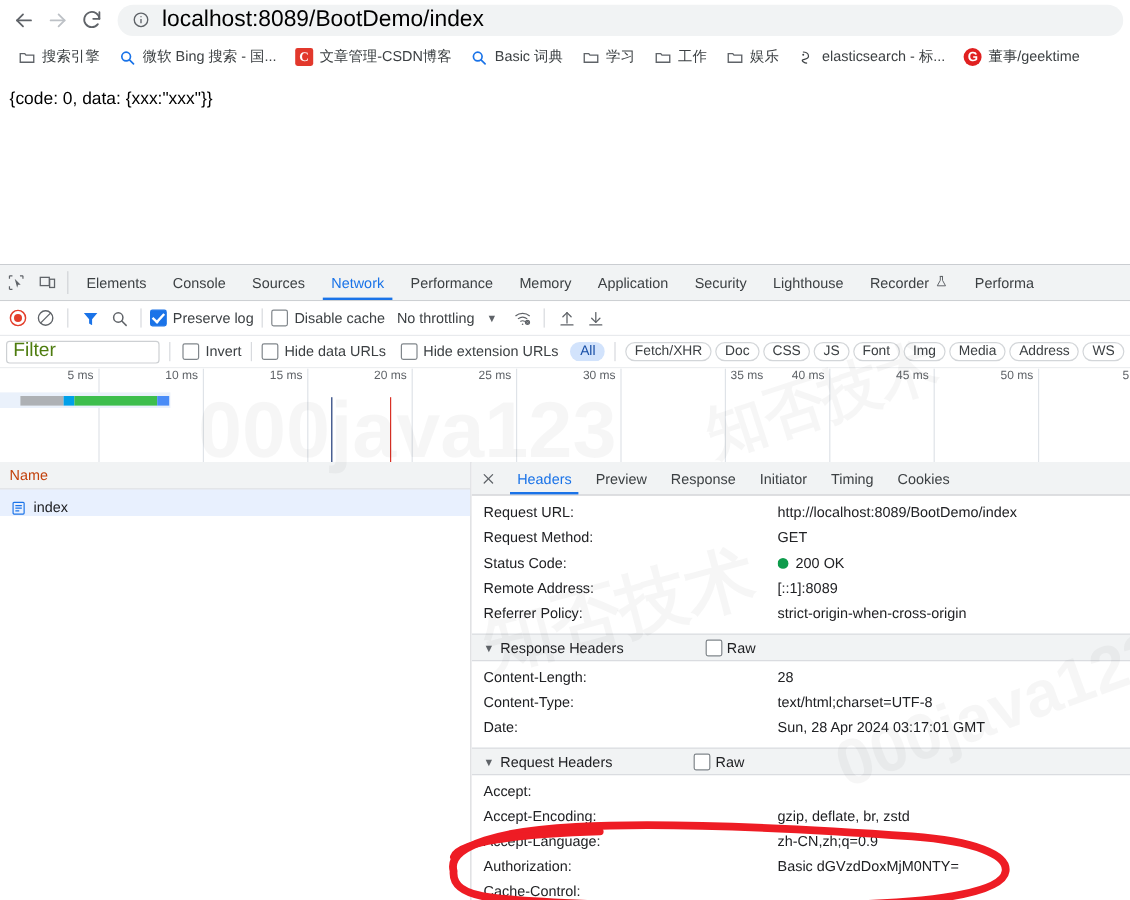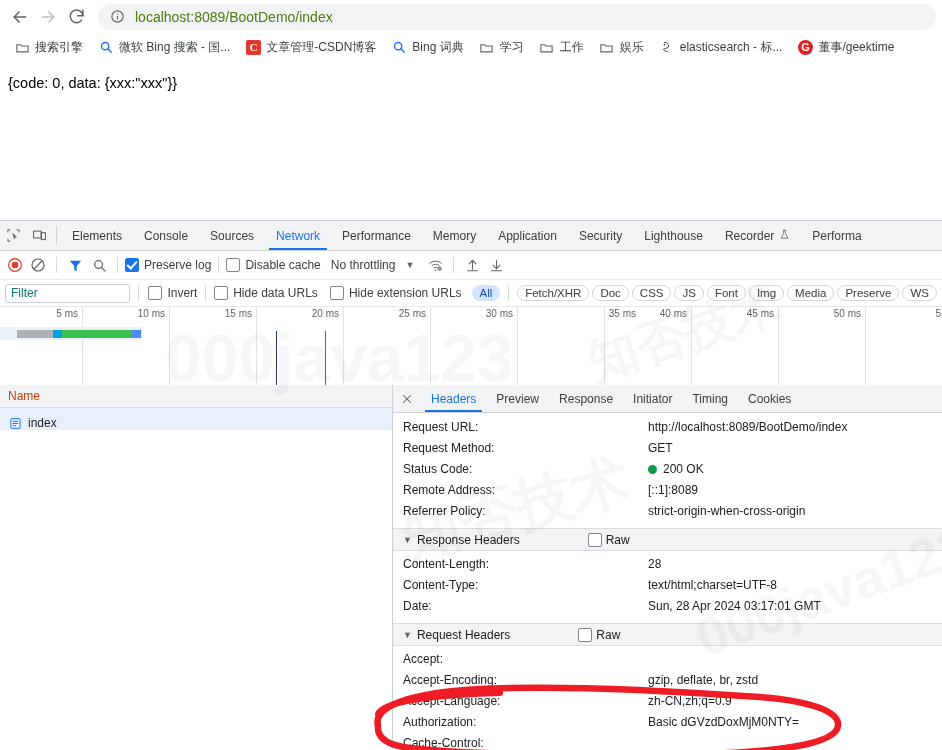--- a/index.html
+++ b/index.html
@@ -12,25 +12,25 @@
 
   
   .browser-toolbar{height:33px;background:#ffffff;display:flex;align-items:center;padding:0 6px;}
   .nav-btn{width:28px;height:28px;display:flex;align-items:center;justify-content:center;
            border-radius:50%;color:#5f6368;}
   .nav-btn.disabled{color:#bdc1c6;}
   .nav-btn svg{display:block;}
   .omnibox{margin-left:8px;flex:1;height:26px;background:#f1f3f4;border-radius:13px;
            display:flex;align-items:center;padding:0 12px;}
   .omnibox .info-ico{color:#5f6368;margin-right:10px;display:flex;}
-  .omnibox .url{font-size:14px;color:#4d7c0f;white-space:nowrap;}
+  .omnibox .url{font-size:19px;color:#000000;white-space:nowrap;}
 
   
   .bookmarks{height:28px;display:flex;align-items:center;padding:0 8px;gap:3px;overflow:hidden;background:#fff;}
-  .bm{display:flex;align-items:center;gap:5px;padding:3px 6px;border-radius:4px;
+  .bm{display:flex;align-items:flex-end;gap:5px;padding:3px 6px;border-radius:4px;
       white-space:nowrap;font-size:12px;color:#3c4043;}
   .bm .ico{width:16px;height:16px;display:flex;align-items:center;justify-content:center;flex:0 0 16px;}
   .bm .ico svg{display:block;}
   .favicon-c{width:15px;height:15px;background:#e2382c;color:#fff;border-radius:2px;
              font-size:11px;font-weight:bold;display:flex;align-items:center;justify-content:center;
              font-family:"Liberation Serif",serif;}
   .favicon-g{width:15px;height:15px;background:#e02020;color:#fff;border-radius:50%;
              font-size:11px;font-weight:bold;display:flex;align-items:center;justify-content:center;}
 
   
@@ -61,21 +61,21 @@
        display:inline-block;flex:0 0 12px;}
   .box.on{background:#1a73e8;border-color:#1a73e8;position:relative;}
   .box.on:after{content:"";position:absolute;left:3px;top:0px;width:4px;height:8px;
                 border:solid #fff;border-width:0 2px 2px 0;transform:rotate(42deg);}
   .throttle{font-size:12px;color:#3c4043;margin-left:8px;white-space:nowrap;}
   .caret{margin-left:8px;color:#5f6368;font-size:9px;}
 
   .dt-filterbar{height:26px;display:flex;align-items:center;padding:0 5px;gap:3px;
                 border-bottom:1px solid #e8eaed;background:#fff;}
   .filter-input{width:152px;height:17px;border:1px solid #cdd0d3;border-radius:3px;
-                font-size:12px;color:#0f766e;padding:0 5px;display:flex;align-items:center;
+                font-size:16px;color:#4d7c0f;padding:0 5px;display:flex;align-items:center;
                 background:#fff;}
   .ftype{font-size:11.5px;color:#3c4043;border:1px solid #d3d6d9;border-radius:9px;
          padding:1px 7px;white-space:nowrap;background:#fff;}
   .ftype.all{background:#d2e3fc;border-color:transparent;color:#174ea6;}
 
   
   .overview{position:relative;height:78px;background:#fff;border-bottom:1px solid #cdd0d3;overflow:hidden;}
   .ov-ticks{position:absolute;left:0;top:0;width:942px;height:78px;}
   .ov-tick{position:absolute;top:0;width:1px;height:78px;background:#dfe3e8;}
   .ov-label{position:absolute;top:1px;font-size:10px;color:#5f6368;transform:translateX(-100%);
@@ -184,21 +184,21 @@
       <span>文章管理-CSDN博客</span>
     </div>
 
     <div class="bm">
       <span class="ico">
           <svg width="14" height="14" viewBox="0 0 24 24" fill="none" stroke="#1a73e8" stroke-width="2.4">
             <circle cx="10.5" cy="10.5" r="6.2"></circle>
             <line x1="15.2" y1="15.2" x2="21" y2="21" stroke-linecap="round"></line>
           </svg>
         </span>
-      <span>Bing 词典</span>
+      <span>Basic 词典</span>
     </div>
 
     <div class="bm">
       <span class="ico">
           <svg width="15" height="15" viewBox="0 0 24 24" fill="none" stroke="#5f6368" stroke-width="1.8">
             <path d="M3 7.5h6l1.6 2H21v9.5H3z"></path>
           </svg>
         </span>
       <span>学习</span>
     </div>
@@ -382,21 +382,21 @@
       </label>
       <span class="ftype all" style="margin-left:7px;">All</span>
       <div class="vsep"></div>
       <span class="ftype">Fetch/XHR</span>
       <span class="ftype">Doc</span>
       <span class="ftype">CSS</span>
       <span class="ftype">JS</span>
       <span class="ftype">Font</span>
       <span class="ftype">Img</span>
       <span class="ftype">Media</span>
-      <span class="ftype">Preserve</span>
+      <span class="ftype">Address</span>
       <span class="ftype">WS</span>
     </div>
 
     <div class="overview">
       <div class="ov-ticks">
         <div class="ov-tick" style="left:82px;"></div>
         <div class="ov-tick" style="left:169px;"></div>
         <div class="ov-tick" style="left:256px;"></div>
         <div class="ov-tick" style="left:343px;"></div>
         <div class="ov-tick" style="left:430px;"></div>

